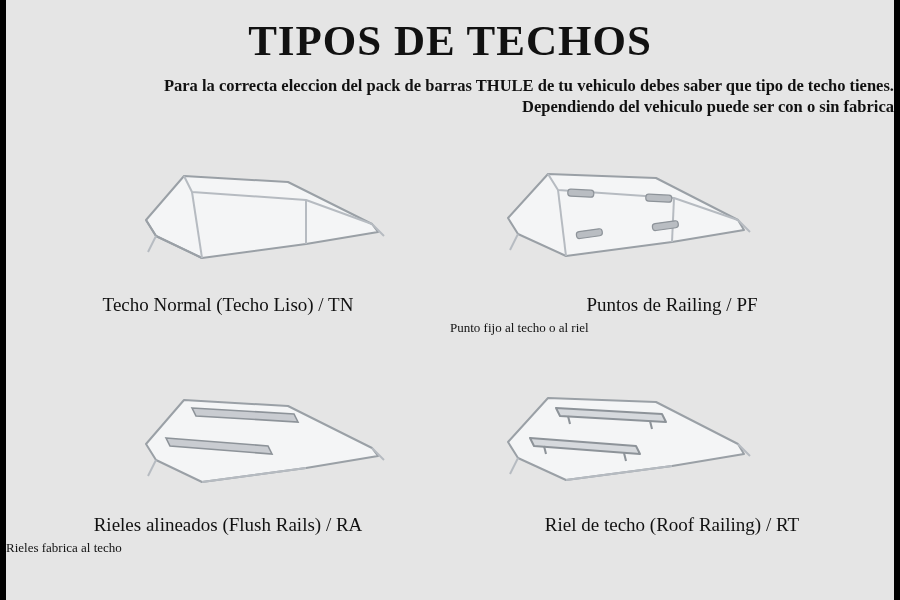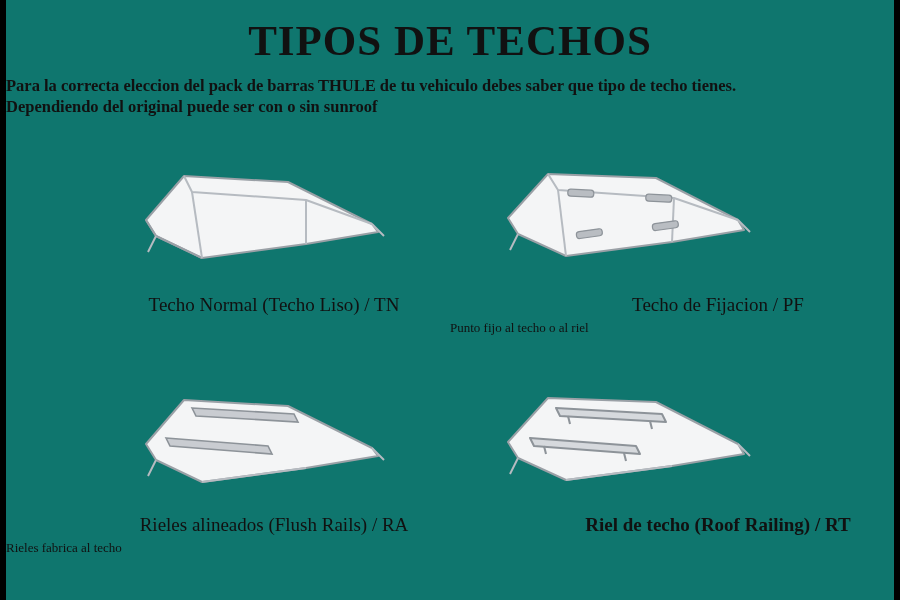--- a/index.html
+++ b/index.html
@@ -23,33 +23,33 @@
     border-right: 6px solid #000000;
     border-top: 0;
     border-bottom: 0;
   }
   .inner {
     position: absolute;
     left: 0;
     top: 0;
     right: 0;
     bottom: 0;
-    background: #0f766e;
+    background: #e5e5e5;
   }
   .title {
     text-align: center;
     font-size: 43px;
     font-weight: bold;
     letter-spacing: 1px;
     color: #111111;
     margin-top: 16px;
     font-family: "Liberation Serif", serif;
   }
   .subtitle-block {
-    text-align: left;
+    text-align: right;
     margin-top: 10px;
     color: #111111;
   }
   .subtitle-line {
     font-size: 16.5px;
     font-weight: bold;
     line-height: 21px;
     font-family: "Liberation Serif", serif;
   }
   .grid {
@@ -60,39 +60,38 @@
     height: 440px;
   }
   .cell {
     position: absolute;
     width: 444px;
     height: 220px;
   }
   .cell.c00 { left: 0;     top: 0; }
   .cell.c01 { left: 444px; top: 0; }
   .cell.c10 { left: 0;     top: 220px; padding-left: 17px; }
-  .cell.c11 { left: 444px; top: 220px; font-weight: bold; }
+  .cell.c11 { left: 444px; top: 220px; }
 
   .art {
     position: absolute;
     left: 0;
     top: 0;
     width: 444px;
     height: 150px;
   }
   .caption {
     position: absolute;
     top: 146px;
     left: 0;
     width: 444px;
     text-align: center;
     font-size: 19px;
     color: #111111;
     font-family: "Liberation Serif", serif;
-    margin-left: 46px;
   }
   .subcaption {
     position: absolute;
     top: 172px;
     left: 0;
     width: 444px;
     text-align: left;
     font-size: 13px;
     color: #111111;
     font-family: "Liberation Serif", serif;
@@ -102,21 +101,21 @@
 </head>
 <body>
 
 <div id="page">
   <div class="inner">
 
     <div class="title">TIPOS DE TECHOS</div>
 
     <div class="subtitle-block">
       <div class="subtitle-line">Para la correcta eleccion del pack de barras THULE de tu vehiculo debes saber que tipo de techo tienes.</div>
-      <div class="subtitle-line">Dependiendo del original puede ser con o sin sunroof</div>
+      <div class="subtitle-line">Dependiendo del vehiculo puede ser con o sin fabrica</div>
     </div>
 
     <div class="grid">
 
       <div class="cell c00">
         <div class="art">
           <svg width="444" height="150" viewBox="0 0 444 150">
             <g fill="none" stroke="#9aa0a6" stroke-width="2" stroke-linejoin="round">
               <path d="M140 72 L178 28 L282 34 L366 76 L372 84 L300 96 L196 110 L150 88 Z" fill="#f4f5f6"></path>
               <path d="M140 72 L150 88 L196 110" stroke="#9aa0a6"></path>
@@ -144,21 +143,21 @@
               <path d="M288 72 L300 84" stroke="#b6bbc1"></path>
             </g>
             <g fill="#b9bdc2" stroke="#8d9399" stroke-width="1.2">
               <rect x="118" y="41" width="26" height="7" rx="3" transform="rotate(3 118 41)"></rect>
               <rect x="196" y="46" width="26" height="7" rx="3" transform="rotate(3 196 46)"></rect>
               <rect x="126" y="84" width="26" height="7" rx="3" transform="rotate(-8 126 84)"></rect>
               <rect x="202" y="76" width="26" height="7" rx="3" transform="rotate(-8 202 76)"></rect>
             </g>
           </svg>
         </div>
-        <div class="caption">Techo de Fijacion / PF</div>
+        <div class="caption">Puntos de Railing / PF</div>
         <div class="subcaption">Punto fijo al techo o al riel</div>
       </div>
 
       <div class="cell c10">
         <div class="art">
           <svg width="444" height="150" viewBox="0 0 444 150">
             <g fill="none" stroke="#9aa0a6" stroke-width="2" stroke-linejoin="round">
               <path d="M140 76 L178 32 L282 38 L366 80 L372 88 L300 100 L196 114 L150 92 Z" fill="#f4f5f6"></path>
               <path d="M150 92 L142 108" stroke="#b6bbc1"></path>
               <path d="M366 80 L378 92" stroke="#b6bbc1"></path>

